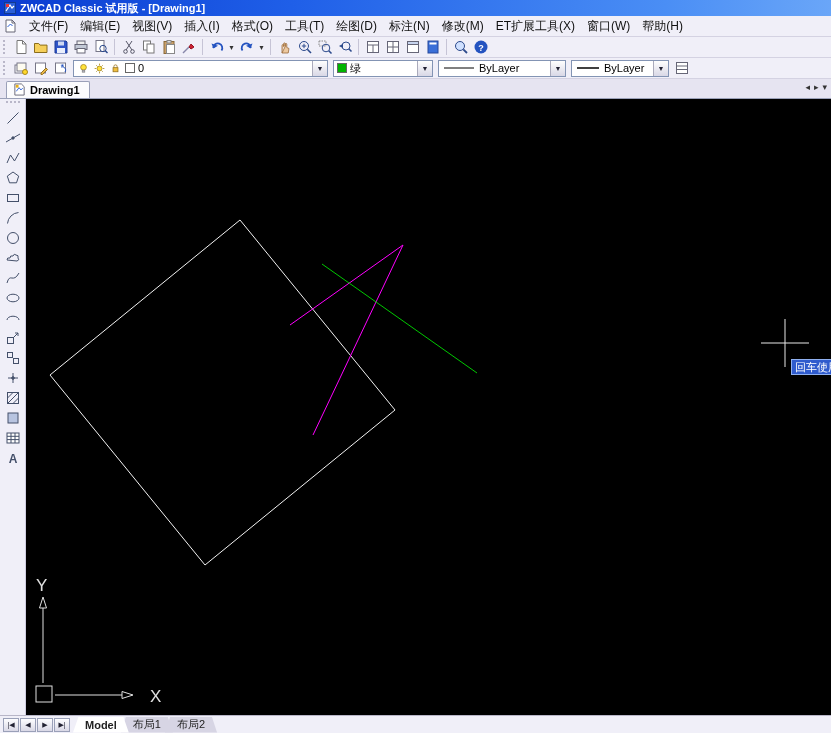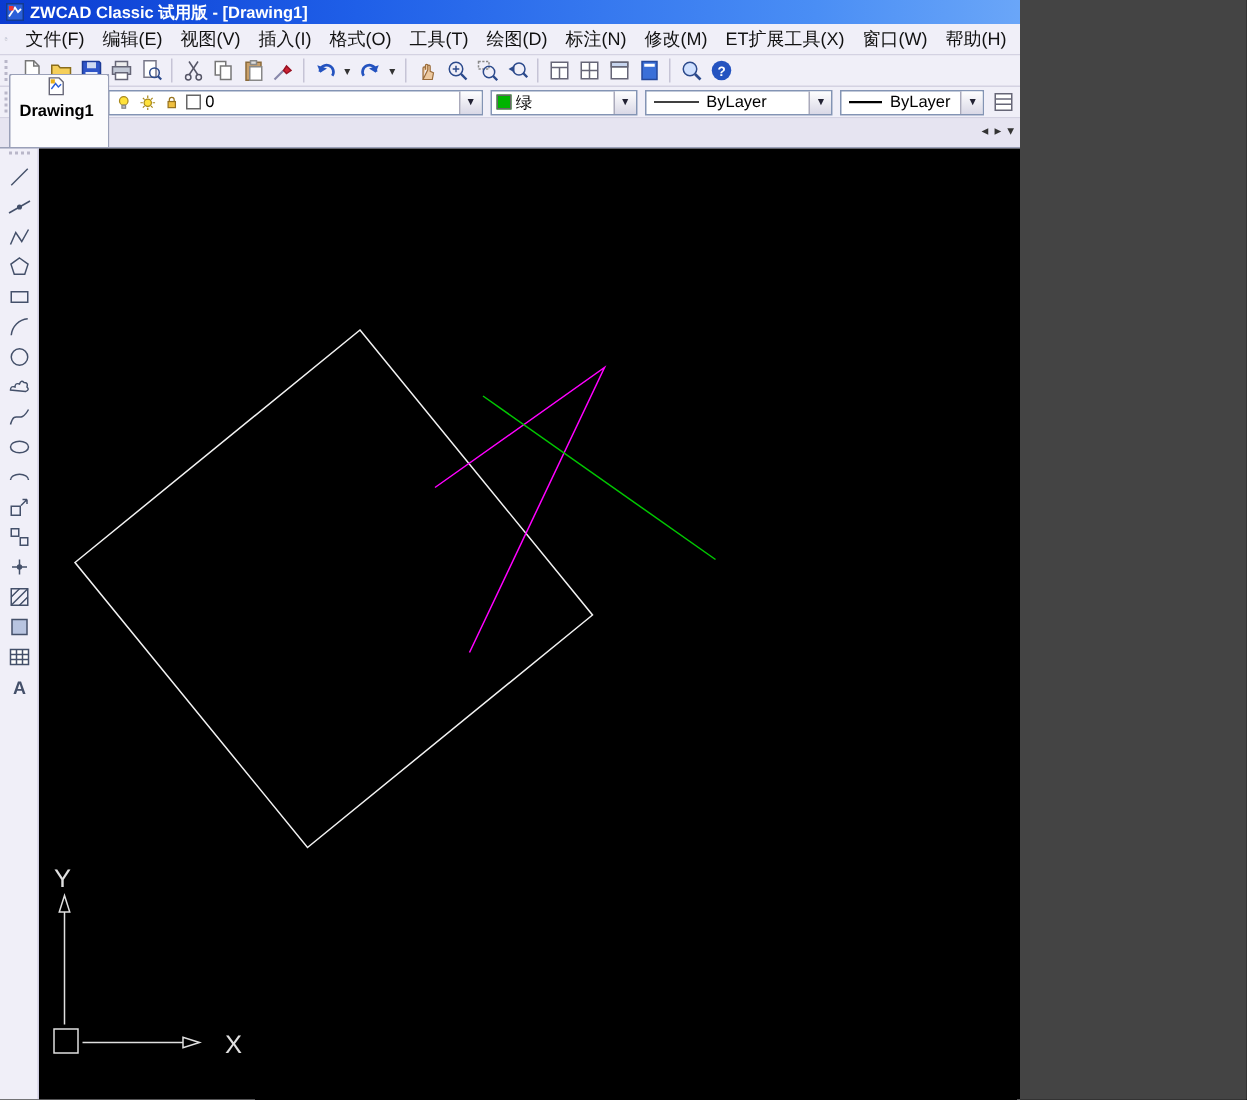--- a/index.html
+++ b/index.html
@@ -1,17 +1,17 @@
 <!DOCTYPE html>
 <html><head>
 <meta charset="utf-8">
 <style>
   html,body{margin:0;padding:0;background:#444;}
   *{box-sizing:border-box;font-family:"Liberation Sans",sans-serif;}
-  .app{width:680px;height:733px;background:#f0eff8;overflow:hidden;display:flex;flex-direction:column;position:relative;justify-content:flex-end;}
+  .app{width:831px;height:733px;background:#f0eff8;overflow:hidden;display:flex;flex-direction:column;position:relative;justify-content:flex-end;}
 
   
   .titlebar{height:16px;background:linear-gradient(90deg,#0a3bd0 0%,#1f5fe8 35%,#4a8ef5 80%,#6aa6f8 100%);
     color:#fff;font-size:11px;font-weight:bold;display:flex;align-items:center;padding:0 4px;gap:4px;flex:0 0 auto;}
   .titlebar .appico{width:12px;height:12px;flex:0 0 auto;}
 
   
   .menubar{height:21px;background:#f0eff8;border-bottom:1px solid #d4d2e2;display:flex;align-items:center;font-size:12px;padding:0 3px;gap:4px;flex:0 0 auto;}
   .menu-item{padding:2px 6px;white-space:nowrap;color:#111;}
   .docico{width:14px;height:14px;margin-right:2px;}
@@ -29,21 +29,21 @@
   .combo .btn{width:15px;height:15px;background:linear-gradient(#fefefe,#d9d8e6);border-left:1px solid #aab;display:flex;align-items:center;justify-content:center;font-size:7px;color:#223;}
   .combo.layer{width:255px;}
   .combo.color{width:100px;}
   .combo.ltype{width:128px;}
   .combo.lweight{width:98px;}
   .sw{width:10px;height:10px;border:1px solid #666;display:inline-block;}
   .mini{width:13px;height:13px;display:block;}
 
   
   .tabbar{height:20px;background:#e6e4f1;border-bottom:1px solid #9aa0b8;display:flex;align-items:flex-end;padding:0 6px;flex:0 0 auto;position:relative;}
-  .doctab{background:#fbfbfd;border:1px solid #9aa0b8;border-bottom:none;padding:1px 9px 18px 6px;font-size:11px;font-weight:bold;display:flex;align-items:center;gap:4px;border-radius:2px 2px 0 0;flex-direction:column;}
+  .doctab{background:#fbfbfd;border:1px solid #9aa0b8;border-bottom:none;padding:1px 9px 2px 6px;font-size:11px;font-weight:bold;display:flex;align-items:center;gap:4px;border-radius:2px 2px 0 0;}
   .tabnav{position:absolute;right:4px;top:3px;display:flex;gap:4px;font-size:9px;color:#333;}
   .tabnav span{cursor:default;}
 
   
   .workspace{flex:1 1 auto;display:flex;min-height:0;}
   .drawbar{width:26px;background:#f0eff8;border-right:1px solid #cfcde0;display:flex;flex-direction:column;align-items:center;padding-top:2px;gap:0;flex:0 0 auto;}
   .drawbar .hgrip{width:14px;height:4px;border-top:2px dotted #b9b7c9;margin-bottom:3px;}
   .drawbar .tb{width:22px;height:20px;}
   .drawbar .ic line,.drawbar .ic path,.drawbar .ic rect,.drawbar .ic circle,.drawbar .ic ellipse{stroke:#44506a;stroke-width:1;}
 
@@ -471,14 +471,33 @@
         <rect x="10" y="587" width="16" height="16" fill="none" stroke="#e0e0e0"></rect>
         <line x1="29" y1="596" x2="96" y2="596" stroke="#e0e0e0"></line>
         <polygon points="107,596 96,592.5 96,599.5" fill="none" stroke="#e0e0e0"></polygon>
         <text x="124" y="603" font-size="17" fill="#e0e0e0">X</text>
       </svg>
 
       <div class="tooltip">回车使用</div>
     </div>
   </div>
 
+  <div class="layoutbar">
+    <span class="lnav">
+        <span>|◀</span>
+      </span>
+    <span class="lnav">
+        <span>◀</span>
+      </span>
+    <span class="lnav">
+        <span>▶</span>
+      </span>
+    <span class="lnav">
+        <span>▶|</span>
+      </span>
+    <span class="ltabs">
+        <span class="ltab active">Model</span>
+        <span class="ltab">布局1</span>
+        <span class="ltab">布局2</span>
+      </span>
+  </div>
 
 </div>
 
 </body></html>

